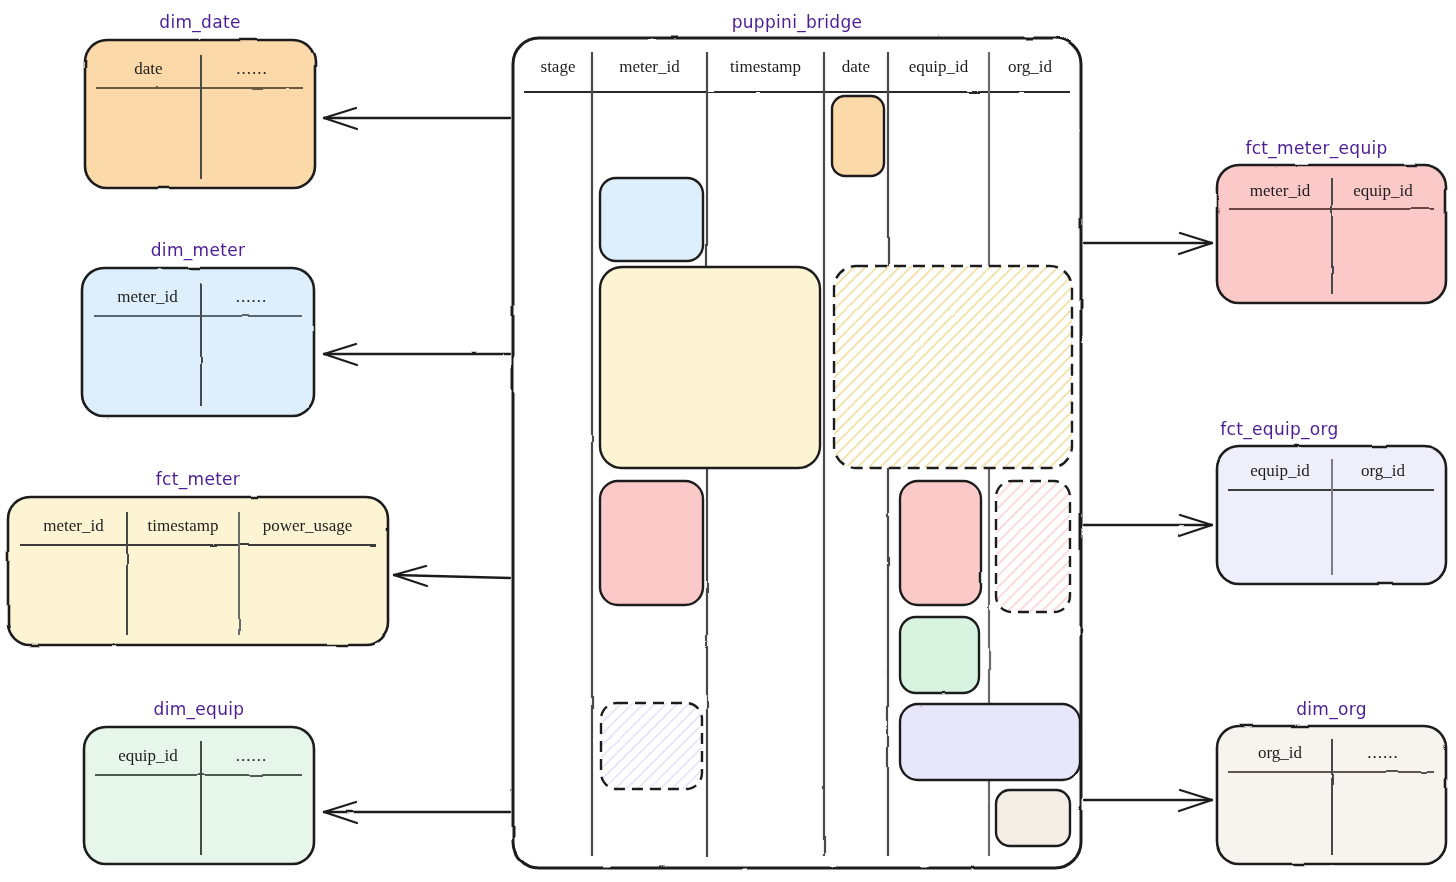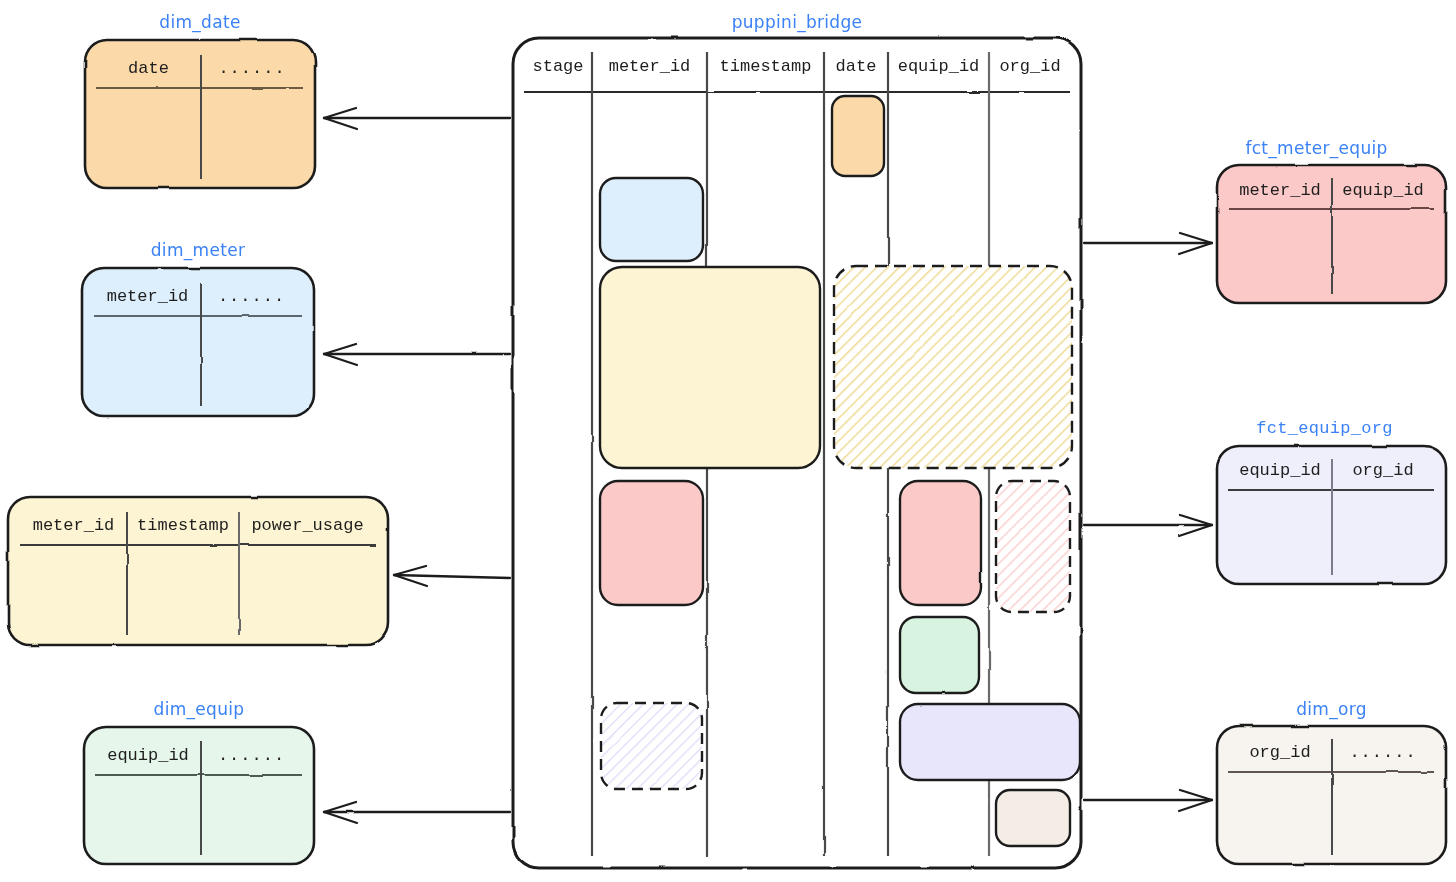--- a/index.html
+++ b/index.html
@@ -1,22 +1,22 @@
 <!DOCTYPE html>
 <html><head>
 <meta charset="utf-8">
 <style>
   html,body{margin:0;padding:0;background:#ffffff;}
   body{width:1456px;height:882px;position:relative;overflow:hidden;
        font-family:"DejaVu Sans", sans-serif;}
   #stage{position:absolute;left:0;top:0;width:1456px;height:882px;}
   svg.layer{position:absolute;left:0;top:0;width:1456px;height:882px;overflow:visible;}
   .tbl-title{position:absolute;font-family:"DejaVu Sans", sans-serif;font-size:17px;
-             color:#3b82f6;text-align:center;letter-spacing:.3px;white-space:nowrap;}
-  .col-label{position:absolute;font-family:Liberation Mono, monospace;font-size:17px;
+             color:#4c1d95;text-align:center;letter-spacing:.3px;white-space:nowrap;}
+  .col-label{position:absolute;font-family:Liberation Serif, serif;font-size:17px;
              color:#1e1e1e;text-align:center;white-space:nowrap;}
   .dots{letter-spacing:1px;}
 </style>
 </head>
 <body>
 
 <div id="stage">
 
   <svg class="layer" viewBox="0 0 1456 882">
     <defs>
@@ -167,33 +167,34 @@
   <div class="col-label" style="left:989px;top:57px;width:82px;">org_id</div>
 
   <div class="tbl-title" style="left:85px;top:12px;width:230px;">dim_date</div>
   <div class="col-label" style="left:96px;top:59px;width:105px;">date</div>
   <div class="col-label dots" style="left:201px;top:59px;width:102px;">......</div>
 
   <div class="tbl-title" style="left:82px;top:240px;width:232px;text-align:center;">dim_meter</div>
   <div class="col-label" style="left:94px;top:287px;width:107px;">meter_id</div>
   <div class="col-label dots" style="left:201px;top:287px;width:101px;">......</div>
 
+  <div class="tbl-title" style="left:8px;top:469px;width:380px;">fct_meter</div>
   <div class="col-label" style="left:20px;top:516px;width:107px;">meter_id</div>
   <div class="col-label" style="left:127px;top:516px;width:112px;">timestamp</div>
   <div class="col-label" style="left:239px;top:516px;width:137px;">power_usage</div>
 
   <div class="tbl-title" style="left:84px;top:699px;width:230px;">dim_equip</div>
   <div class="col-label" style="left:95px;top:746px;width:106px;">equip_id</div>
   <div class="col-label dots" style="left:201px;top:746px;width:101px;">......</div>
 
   <div class="tbl-title" style="left:1202px;top:138px;width:229px;">fct_meter_equip</div>
   <div class="col-label" style="left:1228px;top:181px;width:104px;">meter_id</div>
   <div class="col-label" style="left:1332px;top:181px;width:102px;">equip_id</div>
 
-  <div class="tbl-title" style="left:1210px;top:419px;width:229px;font-family:Liberation Mono, monospace;">fct_equip_org</div>
+  <div class="tbl-title" style="left:1165px;top:419px;width:229px;">fct_equip_org</div>
   <div class="col-label" style="left:1228px;top:461px;width:104px;">equip_id</div>
   <div class="col-label" style="left:1332px;top:461px;width:102px;">org_id</div>
 
   <div class="tbl-title" style="left:1217px;top:699px;width:229px;">dim_org</div>
   <div class="col-label" style="left:1228px;top:743px;width:104px;">org_id</div>
   <div class="col-label dots" style="left:1332px;top:743px;width:102px;">......</div>
 
 </div>
 
 </body></html>

